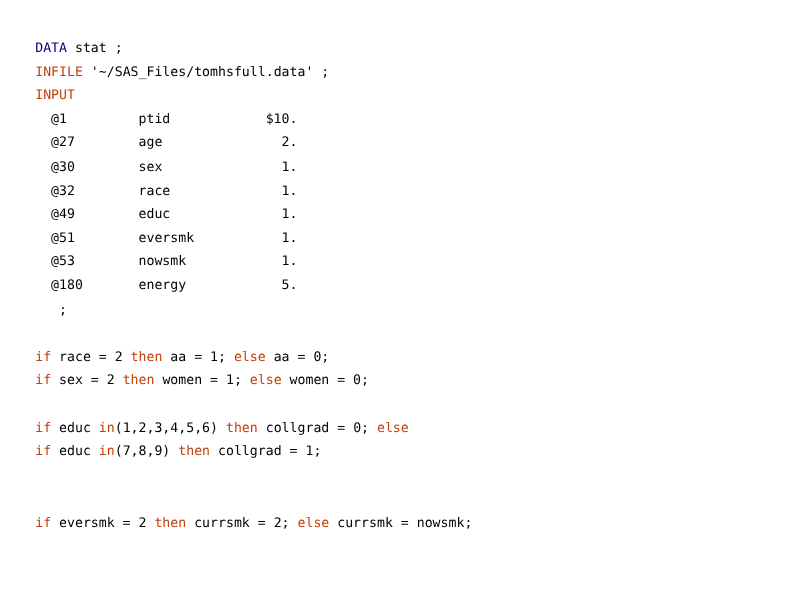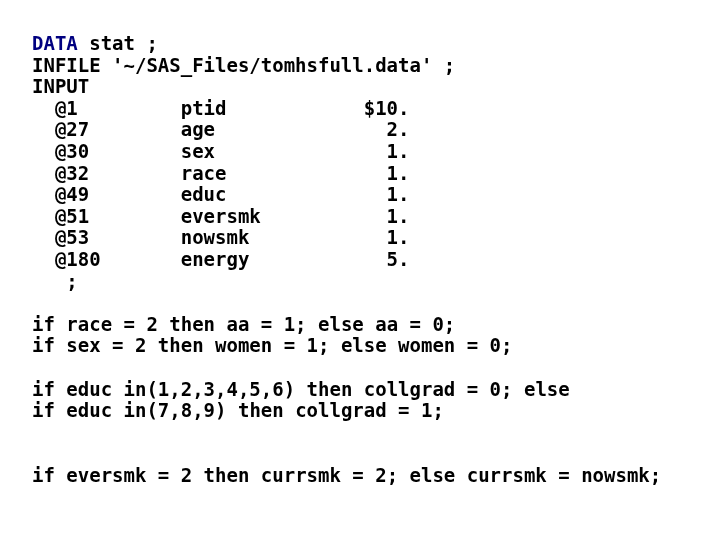--- a/index.html
+++ b/index.html
@@ -12,38 +12,38 @@
     height: 540px;
     background: #ffffff;
     overflow: hidden;
     font-family: "DejaVu Sans Mono", "Liberation Mono", monospace;
   }
 
   #code-listing {
     position: absolute;
     left: 32px;
     top: 33px;
-    font-size: 19px;
+    font-size: 12px;
     line-height: 21.6px;
-    font-weight: bold;
+    font-weight: normal;
     color: #000000;
     white-space: pre;
     letter-spacing: 0px;
   }
 
   .code-line {
     white-space: pre;
     height: 21.6px;
   }
 
   .code-line.blank {
     height: 21.6px;
   }
 
   
   .tok-plain    { color: #000000; }
   .tok-kw-dark  { color: #000080; }
-  .tok-kw       { color: #000000; }
+  .tok-kw       { color: #c2410c; }
 </style>
 </head>
 <body>
 
 <div id="code-listing"><div class="code-line"><span class="tok-kw-dark">DATA</span><span class="tok-plain"> stat ;</span></div><div class="code-line"><span class="tok-kw">INFILE</span><span class="tok-plain"> '~/SAS_Files/tomhsfull.data' ;</span></div><div class="code-line"><span class="tok-kw">INPUT</span></div><div class="code-line"><span class="tok-plain">  @1         ptid            $10.</span></div><div class="code-line"><span class="tok-plain">  @27        age               2.</span></div><div class="code-line"><span class="tok-plain">  @30        sex               1.</span></div><div class="code-line"><span class="tok-plain">  @32        race              1.</span></div><div class="code-line"><span class="tok-plain">  @49        educ              1.</span></div><div class="code-line"><span class="tok-plain">  @51        eversmk           1.</span></div><div class="code-line"><span class="tok-plain">  @53        nowsmk            1.</span></div><div class="code-line"><span class="tok-plain">  @180       energy            5.</span></div><div class="code-line"><span class="tok-plain">   ;</span></div><div class="code-line blank">&nbsp;</div><div class="code-line"><span class="tok-kw">if</span><span class="tok-plain"> race = 2 </span><span class="tok-kw">then</span><span class="tok-plain"> aa = 1; </span><span class="tok-kw">else</span><span class="tok-plain"> aa = 0;</span></div><div class="code-line"><span class="tok-kw">if</span><span class="tok-plain"> sex = 2 </span><span class="tok-kw">then</span><span class="tok-plain"> women = 1; </span><span class="tok-kw">else</span><span class="tok-plain"> women = 0;</span></div><div class="code-line blank">&nbsp;</div><div class="code-line"><span class="tok-kw">if</span><span class="tok-plain"> educ </span><span class="tok-kw">in</span><span class="tok-plain">(1,2,3,4,5,6) </span><span class="tok-kw">then</span><span class="tok-plain"> collgrad = 0; </span><span class="tok-kw">else</span></div><div class="code-line"><span class="tok-kw">if</span><span class="tok-plain"> educ </span><span class="tok-kw">in</span><span class="tok-plain">(7,8,9) </span><span class="tok-kw">then</span><span class="tok-plain"> collgrad = 1;</span></div><div class="code-line blank">&nbsp;</div><div class="code-line blank">&nbsp;</div><div class="code-line"><span class="tok-kw">if</span><span class="tok-plain"> eversmk = 2 </span><span class="tok-kw">then</span><span class="tok-plain"> currsmk = 2; </span><span class="tok-kw">else</span><span class="tok-plain"> currsmk = nowsmk;</span></div></div>
 
 </body></html>

